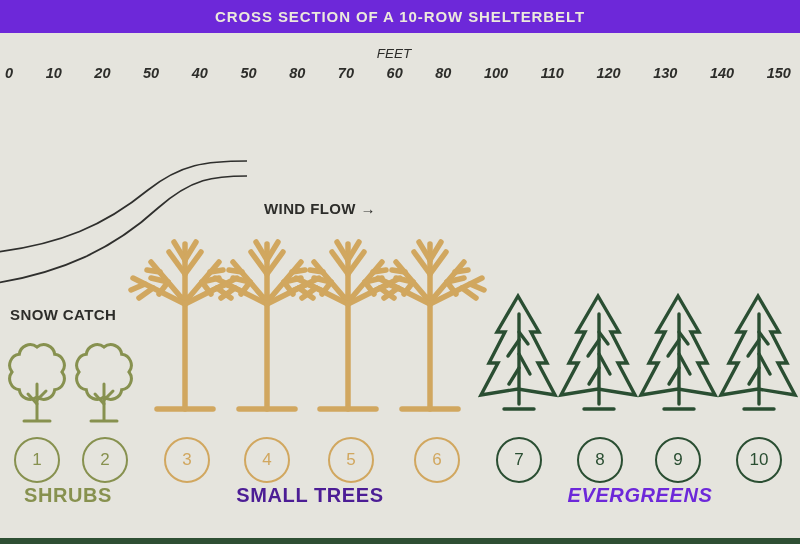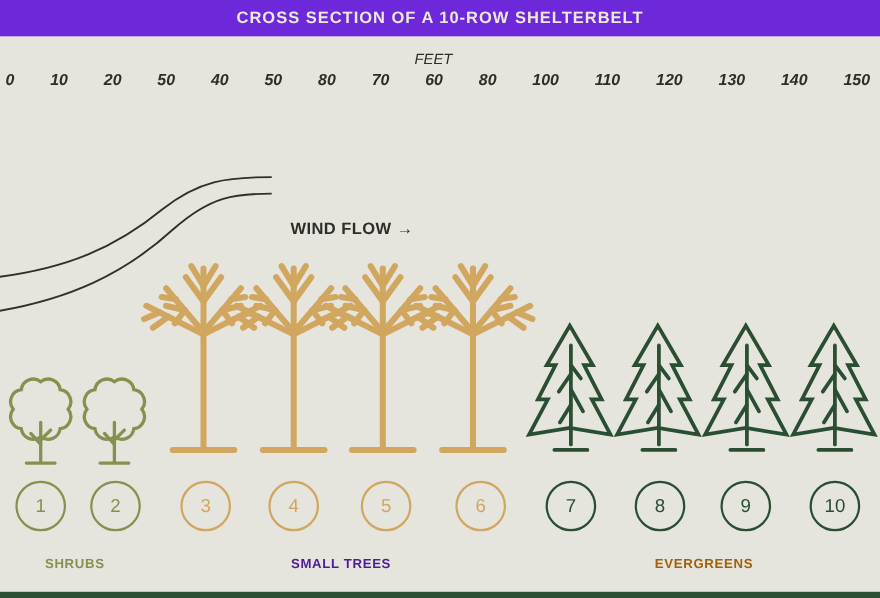--- a/index.html
+++ b/index.html
@@ -29,26 +29,26 @@
   svg.layer { position:absolute; pointer-events:none; }
   .circle {
     position:absolute; top:437px; width:46px; height:46px; box-sizing:border-box;
     border-radius:50%; border:2px solid; background:transparent;
     display:flex; align-items:center; justify-content:center; font-size:17px;
   }
   .c-olive { border-color:#87914f; color:#87914f; }
   .c-tan   { border-color:#d1a75f; color:#d1a75f; }
   .c-green { border-color:#2a4e32; color:#2a4e32; }
   .glabel {
-    position:absolute; top:505px; transform:translateX(-50%);
-    font-weight:bold; font-size:12px; letter-spacing:.6px; white-space:nowrap;
+    position:absolute; top:484px; transform:translateX(-50%);
+    font-weight:bold; font-size:20px; letter-spacing:.6px; white-space:nowrap;
   }
   .g-olive { color:#87914f; }
   .g-tan   { color:#4c1d95; }
-  .g-green { color:#a16207; }
+  .g-green { color:#6d28d9;font-style:italic; }
   .footer { position:absolute; bottom:0; left:0; width:800px; height:6px; background:#2e4f33; }
 </style>
 </head>
 <body>
 
 <div class="stage">
 
   <div class="header">
     <span class="header-title">CROSS SECTION OF A 10-ROW SHELTERBELT</span>
   </div>
@@ -73,20 +73,21 @@
     <span>150</span>
   </div>
 
   <svg class="layer" style="left:0;top:0" width="800" height="544" viewBox="0 0 800 544">
     <g fill="none" stroke="#2f2f2d" stroke-width="1.7">
       <path d="M -3 252 C 60 244 104 226 148 190 C 181 164 206 161 247 161"></path>
       <path d="M -3 283 C 62 272 112 250 158 208 C 192 178 214 176 247 176"></path>
     </g>
   </svg>
   <div class="note note-wind">WIND FLOW →</div>
+  <div class="note note-snow">SNOW CATCH</div>
 
   <svg class="layer" style="left:7px;top:336px" width="60" height="88" viewBox="0 0 60 88">
     <g fill="none" stroke="#87914f" stroke-width="3" stroke-linecap="round">
       <path d="M 30 11 A 11 11 0 0 1 47.7 18.3 A 11 11 0 0 1 55 36 A 11 11 0 0 1 47.7 53.7 A 11 11 0 0 1 30 61 A 11 11 0 0 1 12.3 53.7 A 11 11 0 0 1 5 36 A 11 11 0 0 1 12.3 18.3 A 11 11 0 0 1 30 11 Z"></path>
       <path d="M 30 84 V 48"></path>
         <path d="M 30 68 L 21 58"></path>
         <path d="M 30 64 L 39 55"></path>
         <path d="M 17 85 H 43"></path>
     </g>
   </svg>

